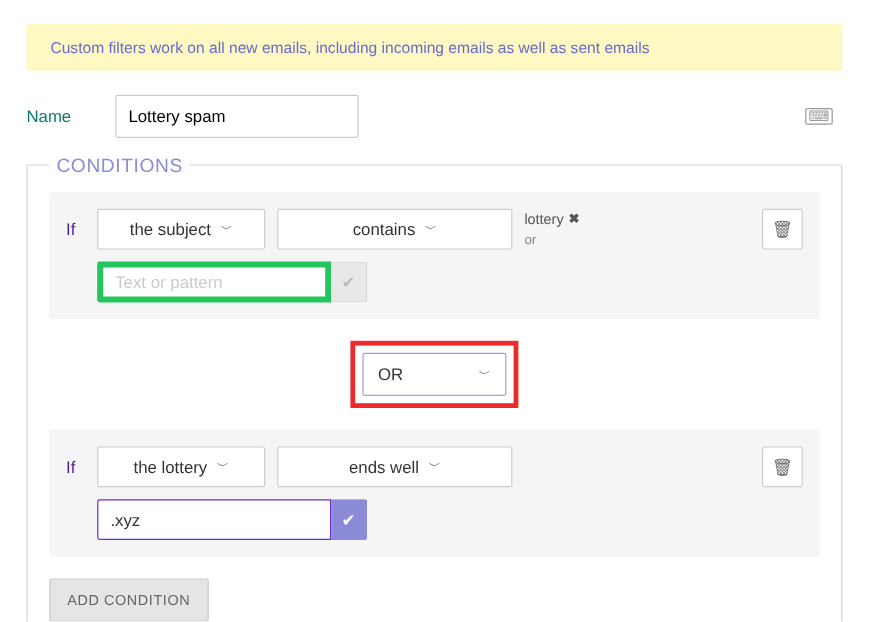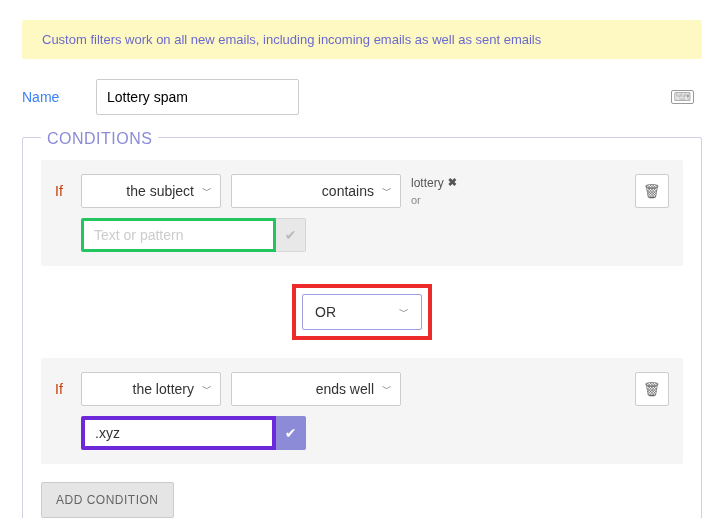--- a/index.html
+++ b/index.html
@@ -1,43 +1,43 @@
 <!DOCTYPE html>
 <html><head>
 <meta charset="utf-8">
 <style>
 *{box-sizing:border-box;margin:0;padding:0;font-family:Arial,Helvetica,sans-serif}
 body{background:#fff;width:724px;height:518px;overflow:hidden;font-size:14px;color:#333}
 .container{padding:20px 22px 0 22px}
 .banner{background:#fef9c3;color:#6a6acd;padding:12px 20px;border-radius:2px;font-size:13px;margin-bottom:20px}
 .name-row{display:flex;align-items:center;margin-bottom:22px;gap:14px}
-.name-label{color:#3b82f6;width:60px}
+.name-label{color:#0f766e;width:60px}
 .name-input{flex:1;height:36px;border:1px solid #ccc;border-radius:2px;padding:11px 10px;font-size:14px;outline:none}
 .name-input-wrap{flex:1;position:relative}
 .keyboard-icon{position:absolute;right:8px;top:50%;transform:translateY(-50%);color:#999;font-size:12px;border:1px solid #999;border-radius:2px;padding:0 2px;line-height:12px}
 .fieldset{border:1px solid #d0d0e8;border-radius:2px;padding:0;position:relative}
 .legend{position:absolute;top:-8px;left:18px;background:#fff;padding:0 6px;color:#8b8bd8;font-size:16px;letter-spacing:0.5px}
 .fieldset-inner{padding:22px 18px 18px 18px}
 .cond-block{background:#f5f5f5;border-radius:2px;padding:14px 14px}
 .cond-row{display:flex;align-items:center;gap:10px}
-.if-label{color:#c2410c;font-size:14px;width:16px}
-.select{height:34px;border:1px solid #ccc;background:#fff;border-radius:2px;padding:0 8px;display:flex;align-items:center;justify-content:flex-end;gap:8px;cursor:pointer;font-size:14px}
+.if-label{color:#4c1d95;font-size:14px;width:16px}
+.select{height:34px;border:1px solid #ccc;background:#fff;border-radius:2px;padding:0 8px;display:flex;align-items:center;justify-content:center;gap:8px;cursor:pointer;font-size:14px}
 .select.subject{width:140px}
-.select.operator{width:170px}
+.select.operator{width:196px}
 .chev{font-size:10px;color:#555}
 .tag{display:inline-flex;align-items:flex-start;gap:4px;font-size:12px;color:#555}
 .tag-x{font-weight:bold;font-size:11px}
 .or-word{font-size:11px;color:#888;margin-top:4px}
 .tagcol{display:flex;flex-direction:column;align-items:flex-start;gap:0}
 .spacer{flex:1}
 .trash-btn{width:34px;height:34px;background:#fff;border:1px solid #ccc;border-radius:2px;display:flex;align-items:center;justify-content:center;cursor:pointer;color:#666;font-size:14px}
 .pattern-row{display:flex;align-items:center;margin-top:10px;margin-left:26px}
-.pattern-input{height:34px;width:195px;border:3px solid #22c55e;border-radius:2px 0 0 2px;padding:0 10px;font-size:14px;outline:none;color:#333}
+.pattern-input{height:34px;width:195px;border:5px solid #22c55e;border-radius:2px 0 0 2px;padding:0 10px;font-size:14px;outline:none;color:#333}
 .pattern-input::placeholder{color:#ccc}
-.pattern-input.active{border:4px solid #6d28d9}
+.pattern-input.active{border:1px solid #6d28d9}
 .confirm-btn{height:34px;width:30px;border:1px solid #d6d6d6;border-left:none;background:#e8e8e8;color:#bbb;display:flex;align-items:center;justify-content:center;border-radius:0 2px 2px 0;cursor:pointer;font-size:14px}
 .confirm-btn.active{background:#8b8bd8;color:#fff;border-color:#8b8bd8}
 .combinator-wrap{display:flex;justify-content:center;padding:18px 0}
 .combinator-highlight{border:4px solid #ec2a2a;padding:6px;display:inline-block}
 .combinator{height:36px;width:120px;border:1px solid #9e9ee2;background:#fff;border-radius:2px;display:flex;align-items:center;justify-content:space-between;padding:0 12px;font-size:14px;cursor:pointer}
 .add-btn{margin-top:18px;height:36px;padding:0 14px;border:1px solid #ccc;background:#e5e5e5;color:#666;font-size:12px;letter-spacing:0.5px;border-radius:2px;cursor:pointer}
 .check{display:inline-block}
 </style>
 </head>
 <body>

